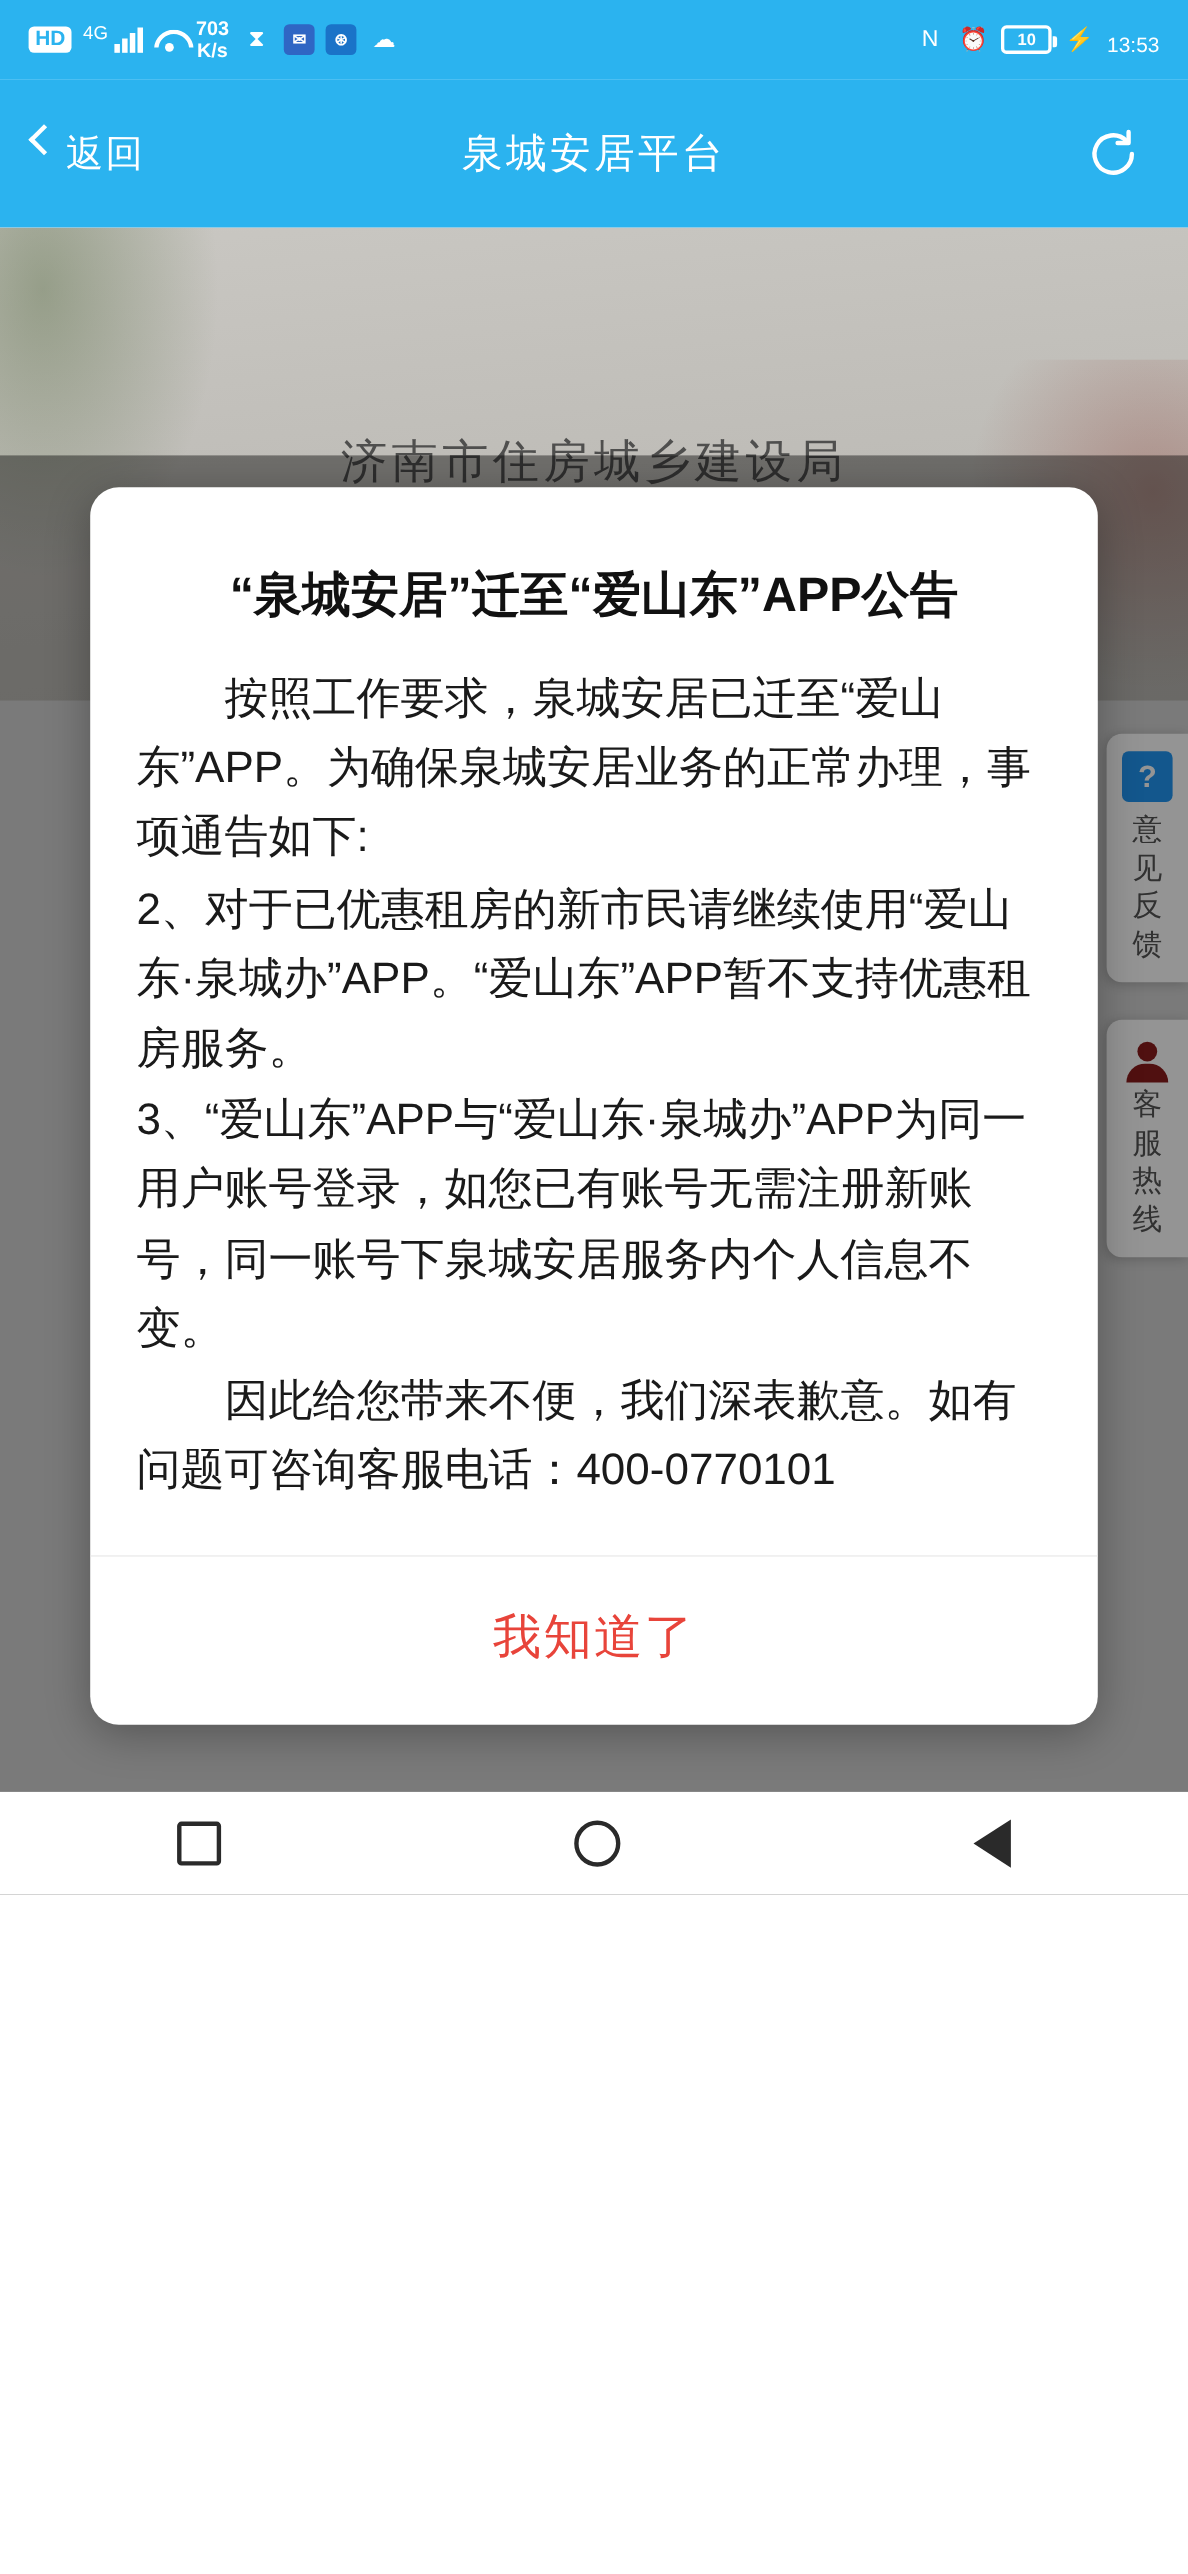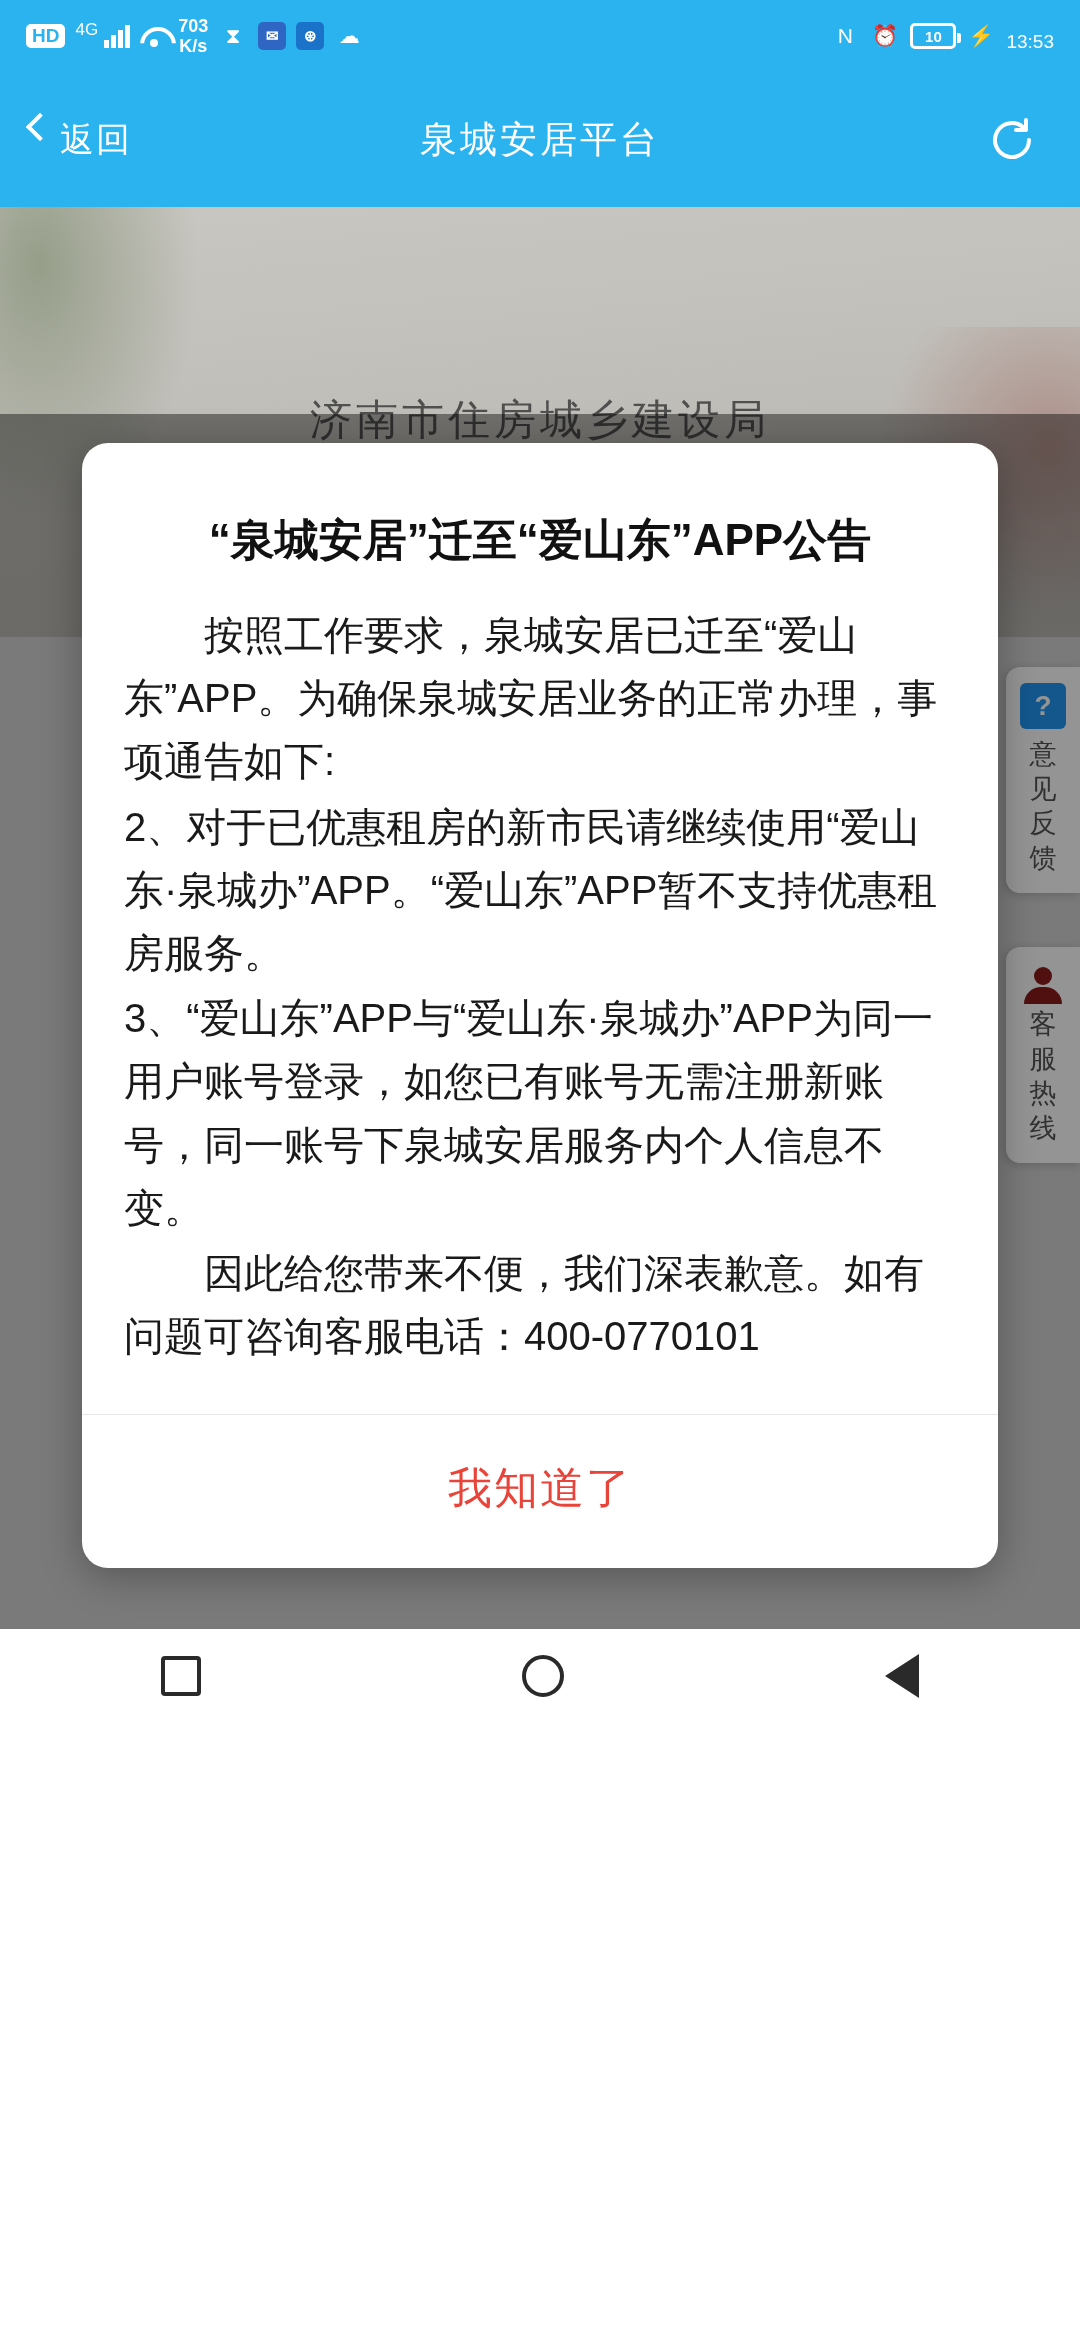--- a/index.html
+++ b/index.html
@@ -298,21 +298,21 @@
   }
   .sidetab .glyph.blue { background: #2196f3; color: #fff; font-size: 28px; font-weight: bold; }
   .sidetab .vtext {
     font-size: 27px;
     color: #555555;
     line-height: 1.28;
     text-align: center;
     width: 34px;
   }
   #feedback-tab { top: 460px; }
-  #hotline-tab { top: 740px; }
+  #hotline-tab { top: 720px; }
   .person-icon {
     width: 44px; height: 44px;
     position: relative;
   }
   .person-icon .head {
     position: absolute;
     left: 13px; top: 4px;
     width: 18px; height: 18px;
     border-radius: 50%;
     background: #8b1d1d;

